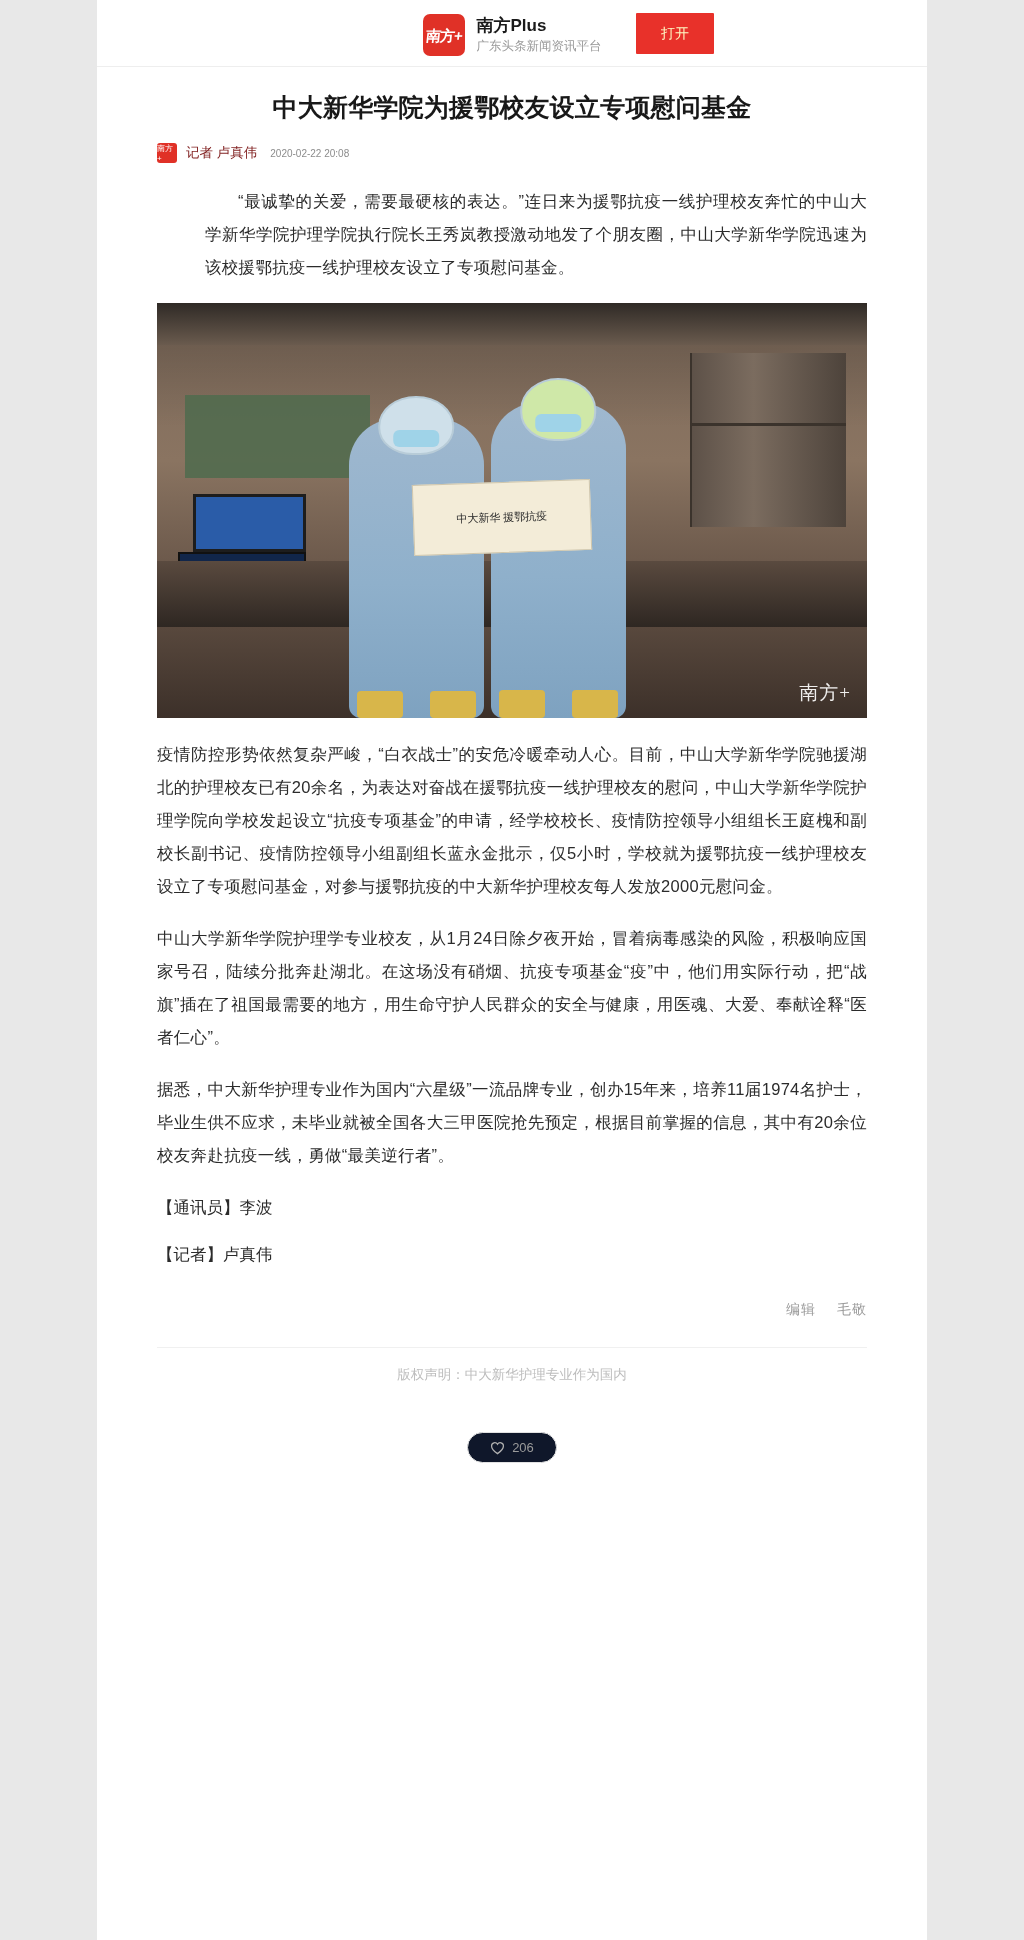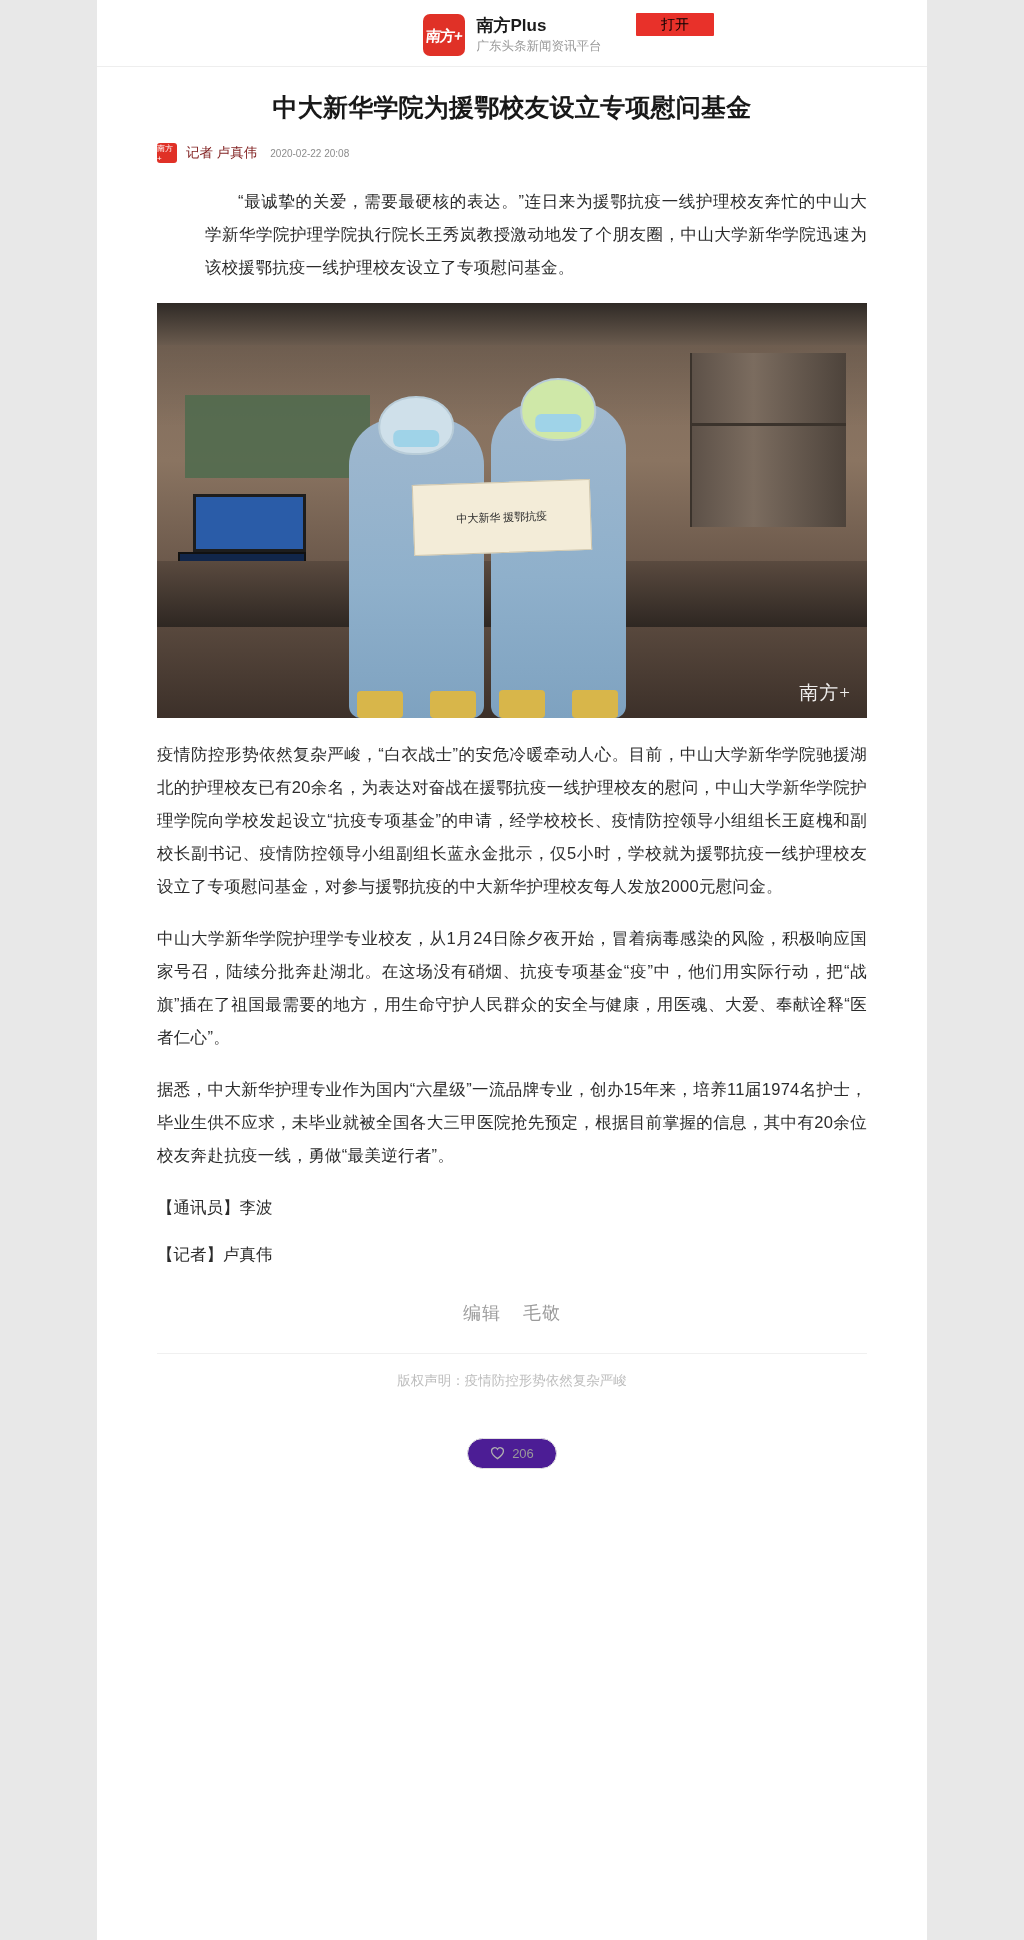--- a/index.html
+++ b/index.html
@@ -54,25 +54,25 @@
   }
   .applogo span { transform: skewX(-6deg); }
   .apptext { display: flex; flex-direction: column; justify-content: flex-end; }
   .appname { font-size: 17px; font-weight: bold; color: #1a1a1a; line-height: 1.25; }
   .appdesc { font-size: 12.5px; color: #9a9a9a; line-height: 1.4; margin-top: 2px; }
   .openbtn {
     position: absolute;
     right: 213px;
     top: 13px;
     width: 78px;
-    height: 23px;
+    height: 41px;
     background: #e8312a;
     border: none;
     border-radius: 1px;
-    color: #000000;
+    color: #fef9c3;
     font-size: 14px;
     font-family: "Liberation Sans", sans-serif;
     cursor: pointer;
   }
   .banner-divider {
     border-bottom: 1px solid #eeeeee;
     margin: 0 0 0 0;
   }
 
   
@@ -231,46 +231,46 @@
     color: #ffffff;
     font-size: 19px;
     font-family: "Liberation Serif", serif;
     opacity: .92;
     letter-spacing: 1px;
   }
 
   .signoff { font-size: 16.5px; line-height: 2.0; color: #2b2b2b; margin: 0 0 14px 0; }
 
   .editor-line {
-    text-align: center;
-    font-size: 18px;
+    text-align: right;
+    font-size: 14px;
     color: #9b9b9b;
     margin: 30px 0 28px 0;
     letter-spacing: 1px;
   }
   .editor-line span.name { margin-left: 16px; }
 
   .copyright {
     text-align: center;
     font-size: 13.5px;
     color: #bdbdbd;
     padding: 18px 0 26px 0;
     border-top: 1px solid #f0f0f0;
     margin-top: 4px;
   }
 
   .like-wrap { display: flex; justify-content: center; padding: 22px 0 30px 0; }
   .like-btn {
     display: inline-flex;
-    align-items: flex-start;
+    align-items: center;
     gap: 7px;
     border: 1px solid #e2e2e2;
     border-radius: 20px;
     padding: 7px 22px;
-    background: #4c1d95;
+    background: #0f172a;
     cursor: pointer;
   }
   .like-btn svg { display: block; }
   .like-count { font-size: 13px; color: #9a9a9a; }
 </style>
 </head>
 <body>
 
 <div class="page">
   <div class="sheet">
@@ -337,21 +337,21 @@
       <p class="para">据悉，中大新华护理专业作为国内“六星级”一流品牌专业，创办15年来，培养11届1974名护士，毕业生供不应求，未毕业就被全国各大三甲医院抢先预定，根据目前掌握的信息，其中有20余位校友奔赴抗疫一线，勇做“最美逆行者”。</p>
 
       <div class="signoff">【通讯员】李波</div>
       <div class="signoff">【记者】卢真伟</div>
 
       <div class="editor-line">
         <span>编辑</span>
         <span class="name">毛敬</span>
       </div>
 
-      <div class="copyright">版权声明：疫情防控形势依然复杂严峻</div>
+      <div class="copyright">版权声明：中大新华护理专业作为国内</div>
 
       <div class="like-wrap">
         <button class="like-btn">
           <span>
             <svg width="15" height="14" viewBox="0 0 24 22" fill="none" stroke="#b0b0b0" stroke-width="2">
               <path d="M12 20S2.5 13.6 2.5 7.6A5.1 5.1 0 0 1 12 5a5.1 5.1 0 0 1 9.5 2.6C21.5 13.6 12 20 12 20z"></path>
             </svg>
           </span>
           <span class="like-count">206</span>
         </button>

